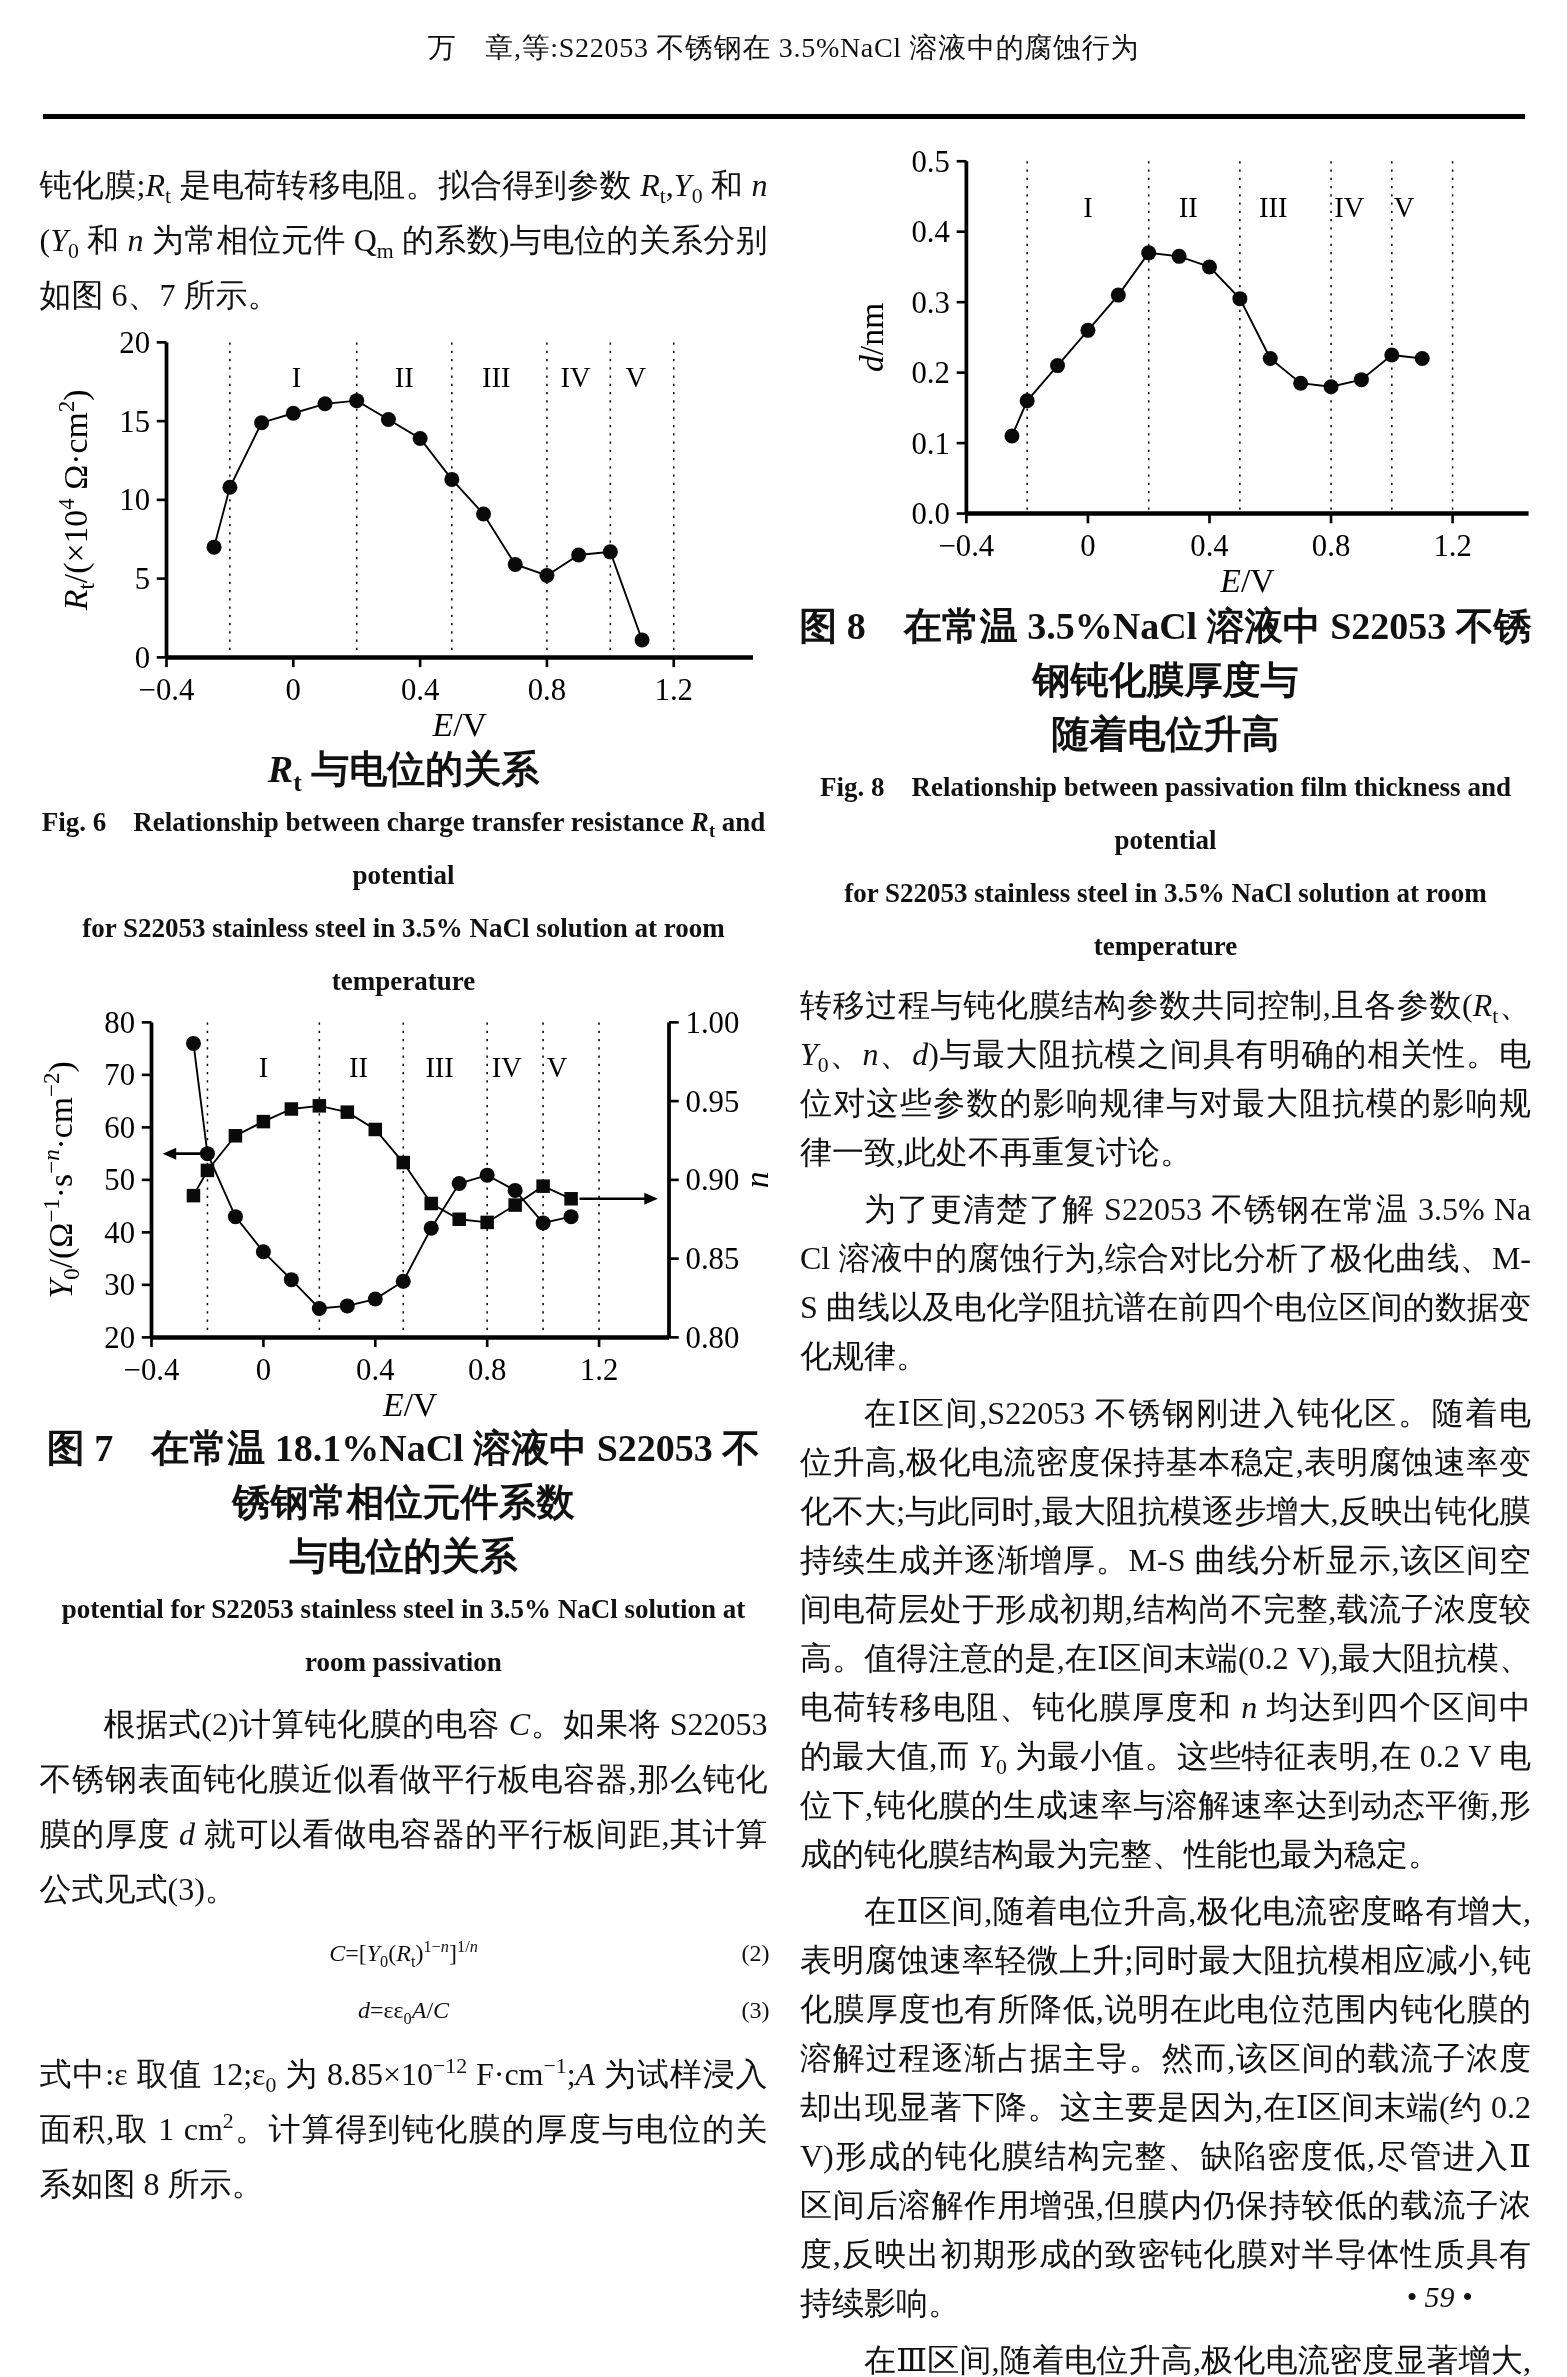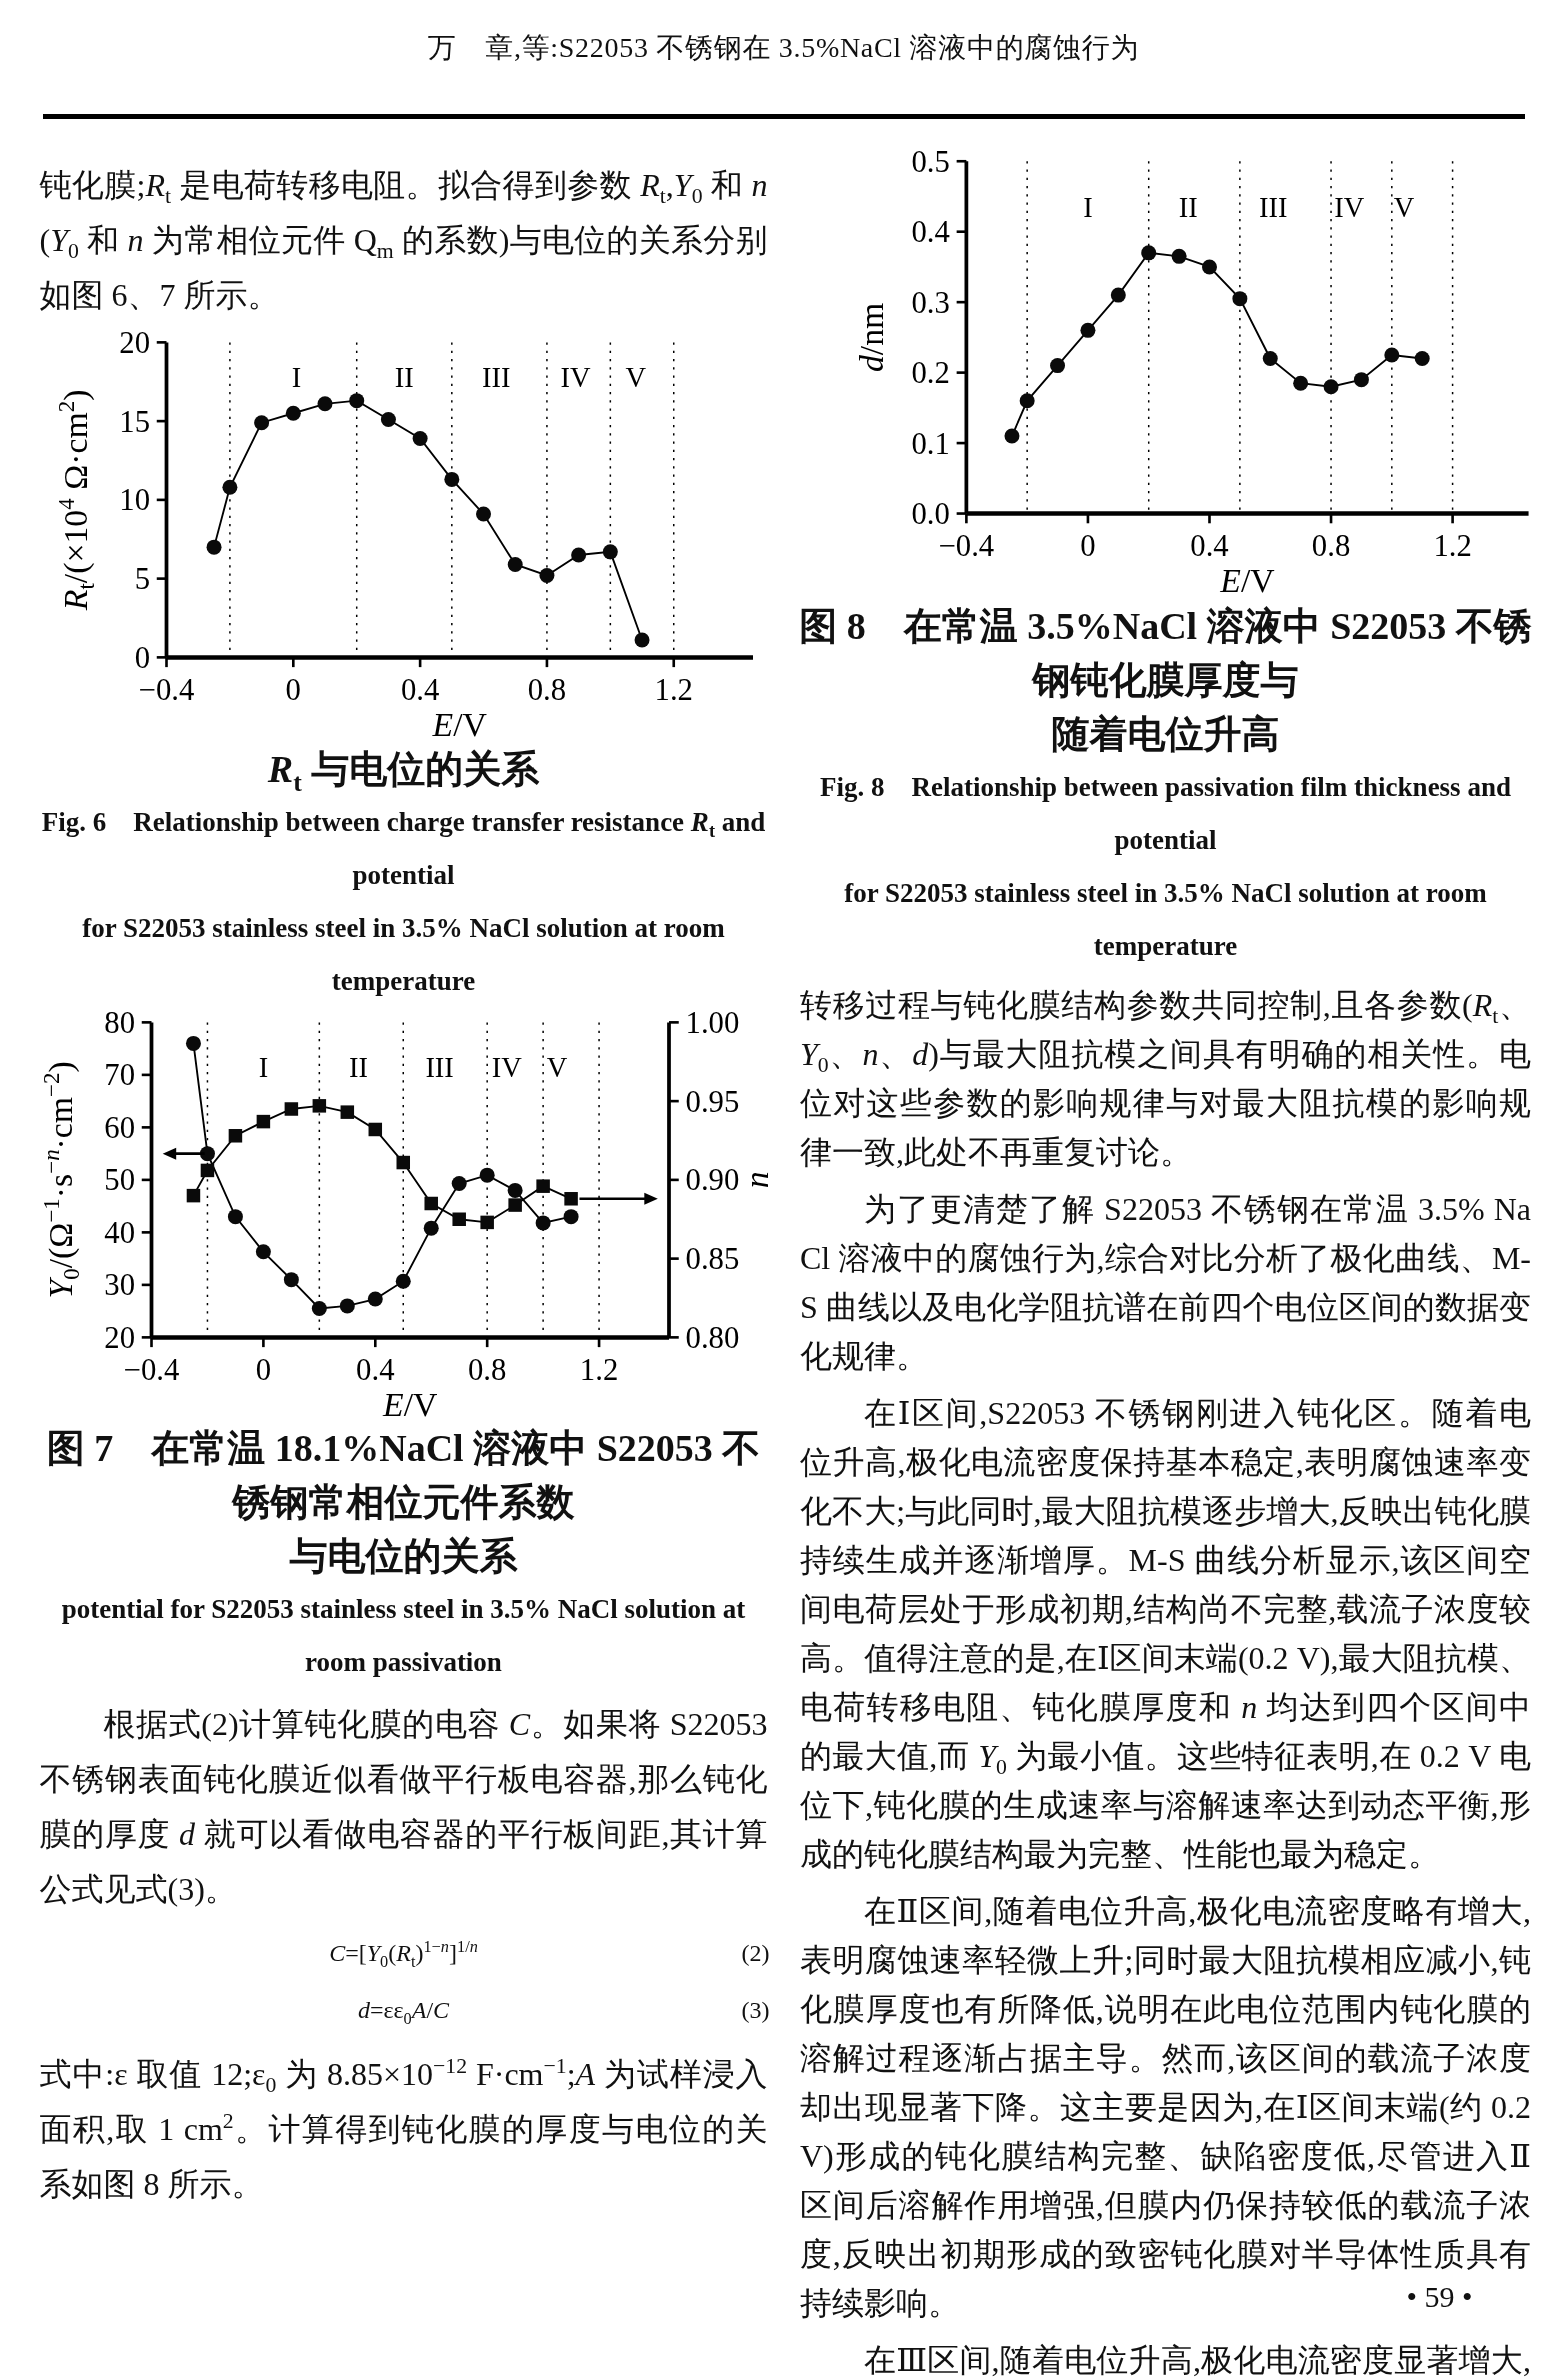--- a/index.html
+++ b/index.html
@@ -30,21 +30,21 @@
   .indent{text-indent:2em;}
   .chart{display:block;}
   #chart6{margin:3px 0 1.5px 22.5px;}
   #chart7{margin:3px 0 1.5px 7.5px;}
   #chart8{margin:0 0 3px 58px;}
   .caps{text-align:center;font-weight:bold;}
   .cap-zh{font-size:38px;line-height:54px;}
   .cap-en{font-size:27px;line-height:53px;}
   .eqrow{position:relative;font-size:24px;line-height:57px;text-align:center;}
   .eqnum{position:absolute;right:6px;top:0;}
-  .pageno{position:absolute;top:2280px;left:1342px;width:195px;text-align:center;font-size:30px;}
+  .pageno{position:absolute;top:2280px;left:1342px;width:195px;text-align:center;font-size:30px;font-style:italic;}
   sub,sup{font-size:68%;line-height:0;}
 </style>
 </head>
 <body>
 
 <div class="page">
   <div class="header">万　章,等:S22053 不锈钢在 3.5%NaCl 溶液中的腐蚀行为</div>
   <div class="rule"></div>
 
   <div class="col left">

